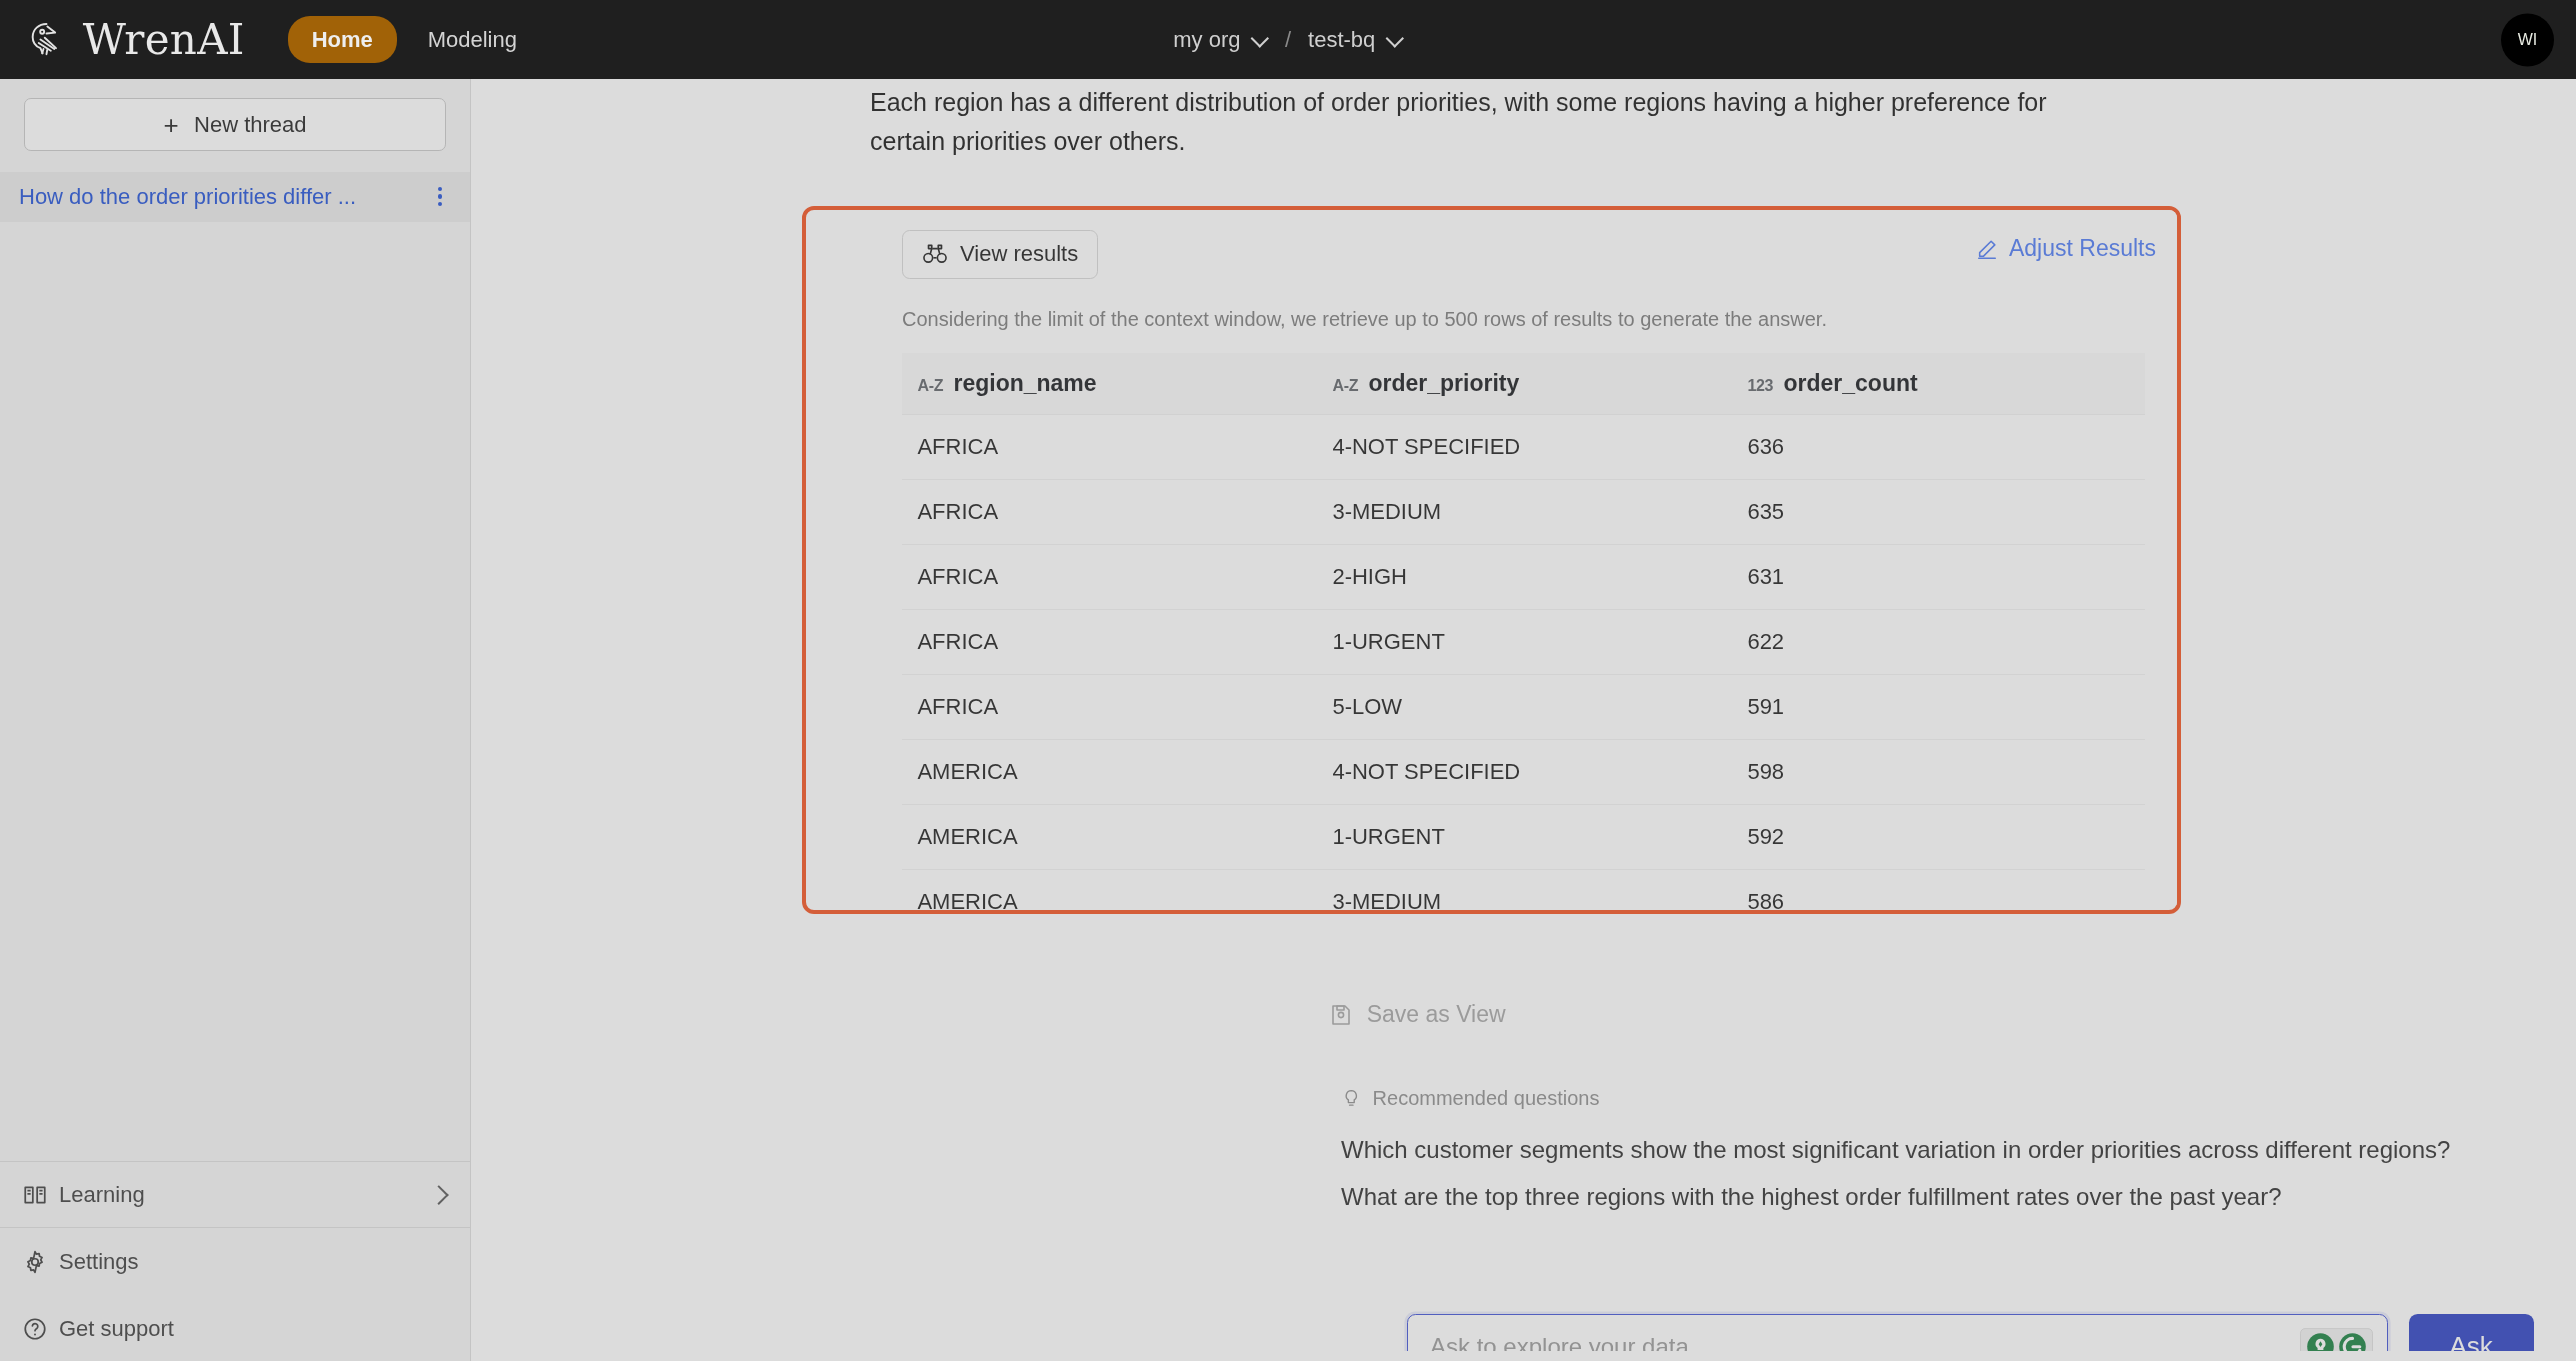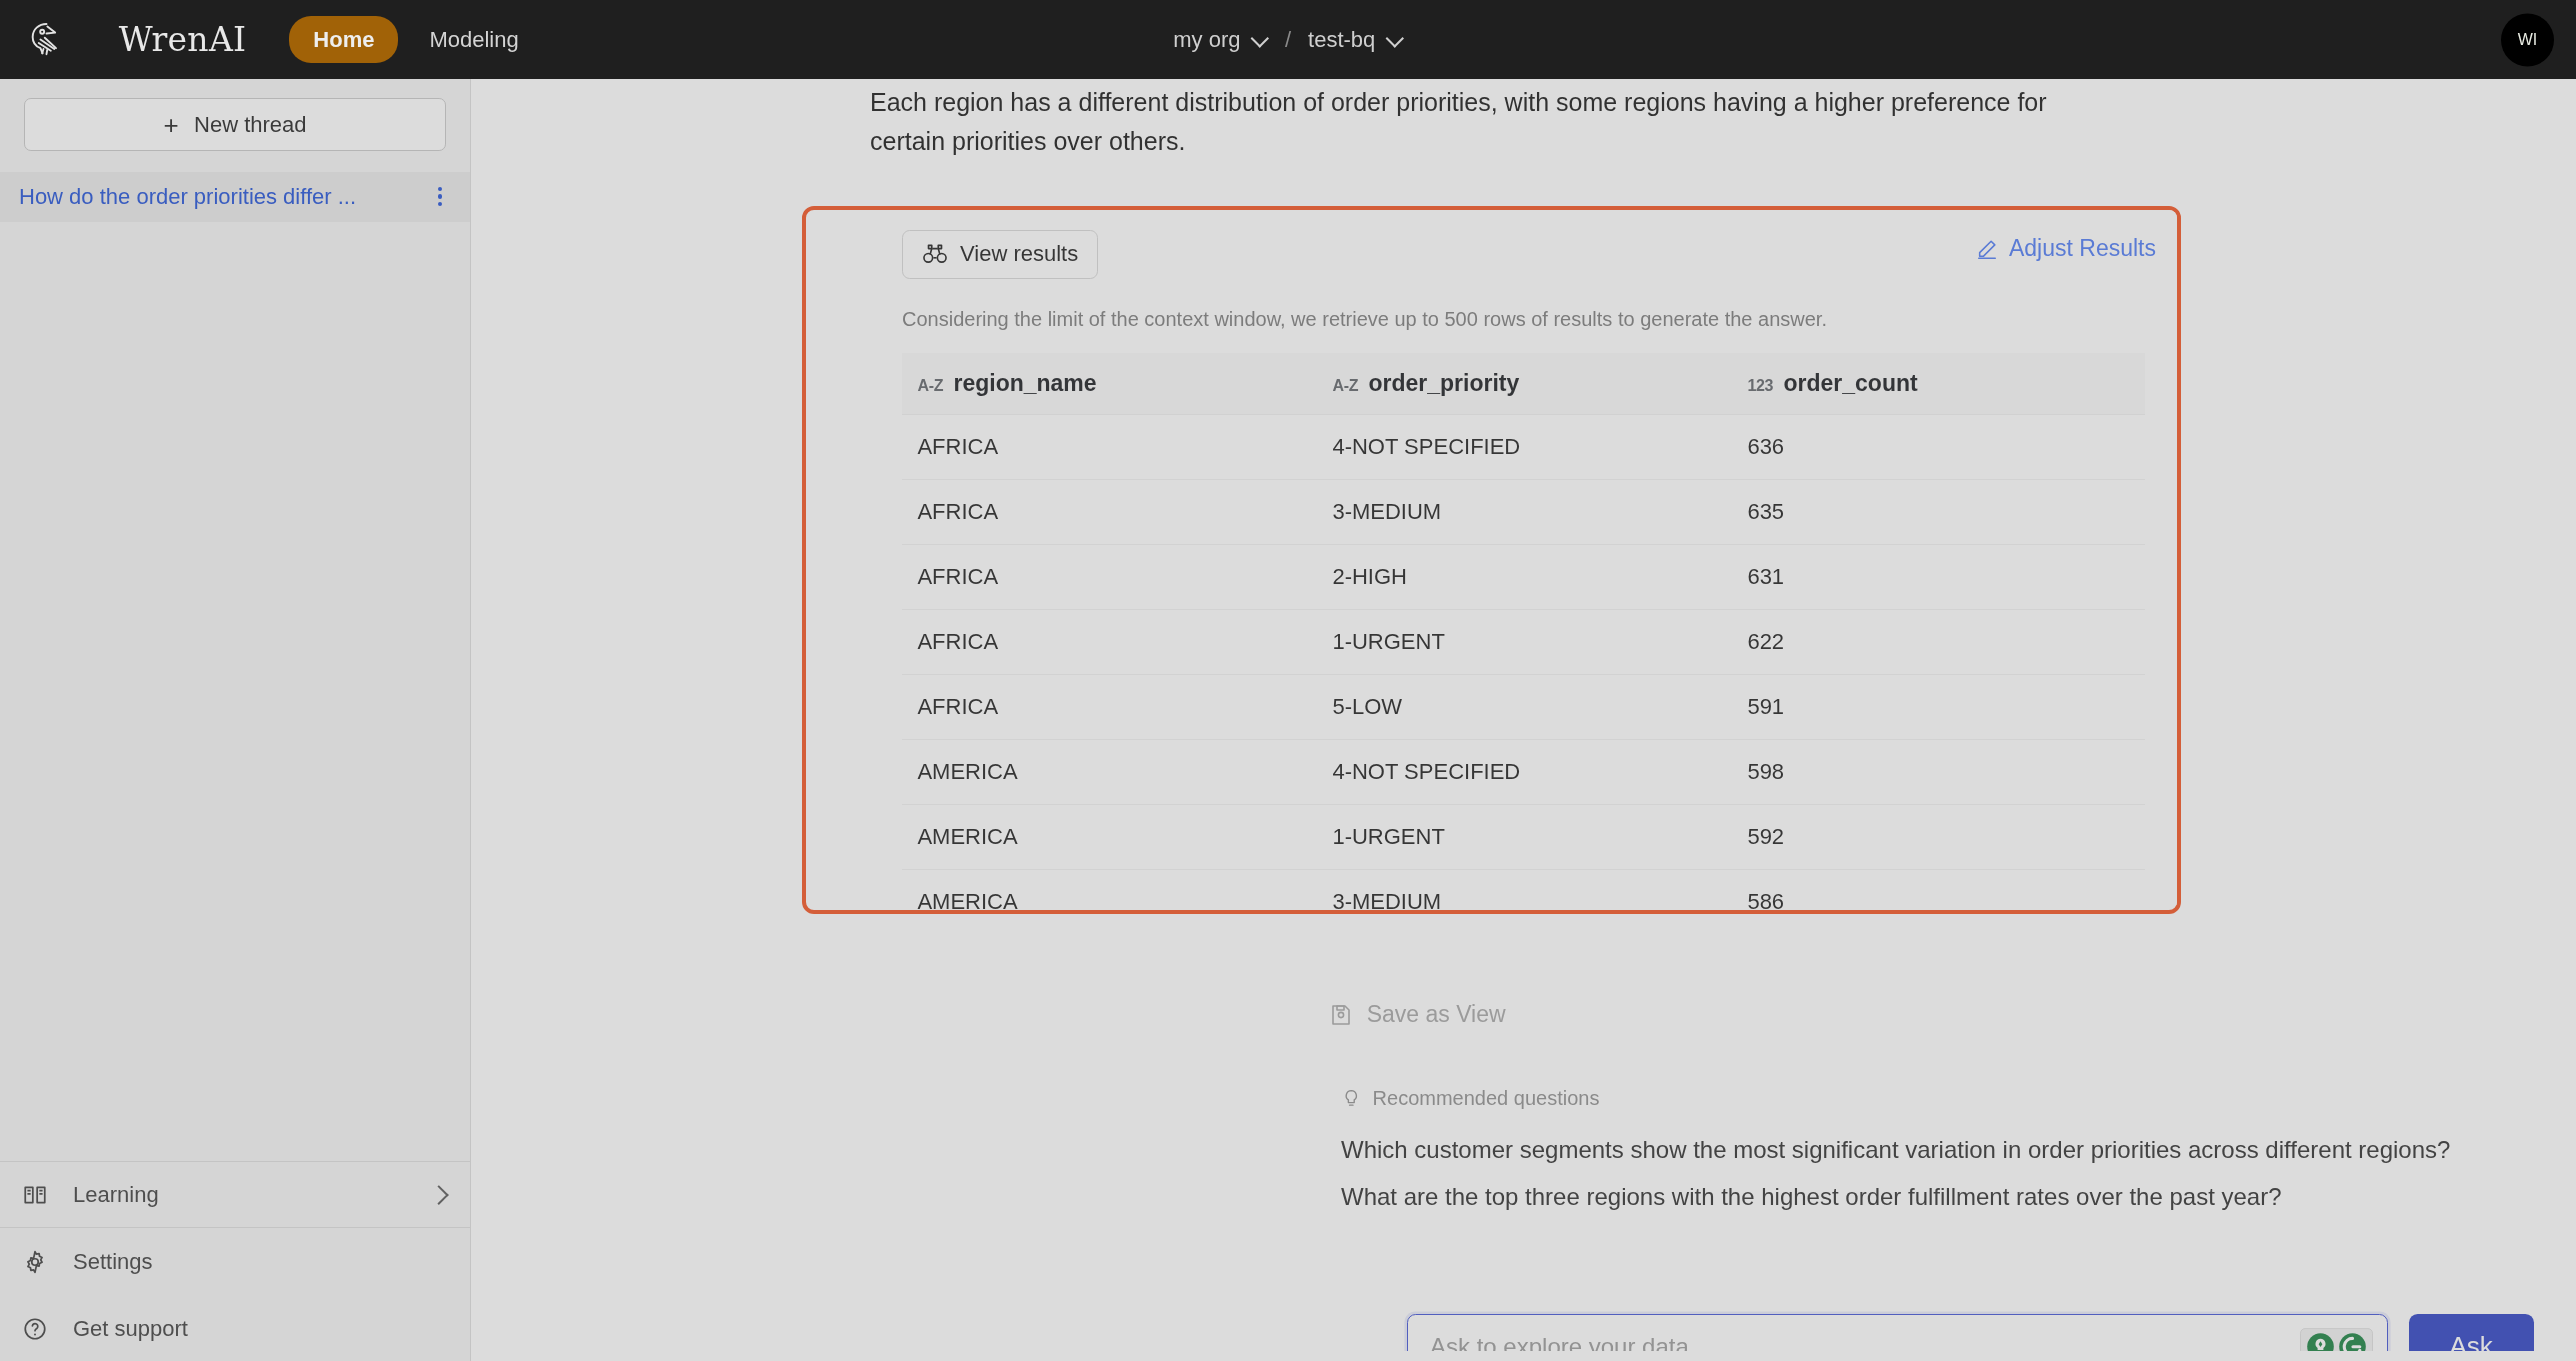--- a/index.html
+++ b/index.html
@@ -13,21 +13,21 @@
   
   .topbar {
     position: absolute; top: 0; left: 0; width: 2576px; height: 79px;
     background: #1f1f1f; display: flex; align-items: center;
     z-index: 40;
   }
   .brand { display: flex; align-items: center; gap: 13.7px; padding-left: 24px; }
   .brand-logo { width: 45px; height: 45px; display: block; }
   .brand-name {
     color: #e8e8e8; font-family: "DejaVu Serif", serif;
-    font-size: 33px; letter-spacing: 0.3px; margin-left: 36px;
+    font-size: 42px; letter-spacing: 0.3px;
   }
   .nav { display: flex; align-items: center; gap: 6.9px; margin-left: 43px; }
   .nav-item {
     color: #d4d4d4; font-size: 22px; padding: 10.3px 24px; border-radius: 22px;
     cursor: pointer; white-space: nowrap;
   }
   .nav-item.active { background: #a16207; color: #eeeeee; font-weight: bold; }
 
   .org-area {
     position: absolute; left: 50%; top: 50%;
@@ -79,21 +79,21 @@
   .kebab {
     width: 19px; height: 26px; display: flex; flex-direction: column;
     align-items: center; justify-content: space-between; padding: 3.4px 0;
     cursor: pointer; flex: 0 0 auto;
   }
   .kebab i { width: 4.3px; height: 4.3px; background: #1e4fd8; border-radius: 50%; display:block; }
 
   .sidebar-spacer { flex: 1; }
   .sidebar-bottom { }
   .sb-row {
-    height: 67px; display: flex; align-items: center; gap: 25px;
+    height: 67px; display: flex; align-items: center; gap: 11px;
     padding: 0 24px 0 22px; color: #3b3b3b; font-size: 22px; cursor: pointer;
   }
   .sb-row.topline { border-top: 0.9px solid #dedede; }
   .sb-row.botline { border-bottom: 0.9px solid #dedede; }
   .sb-row .lbl { flex: 1; }
   .sb-arrow {
     width: 13.7px; height: 13.7px; border-right: 2.6px solid #555;
     border-top: 2.6px solid #555; transform: rotate(45deg);
   }
   .ico { width: 26px; height: 26px; display: block; flex: 0 0 auto; }

